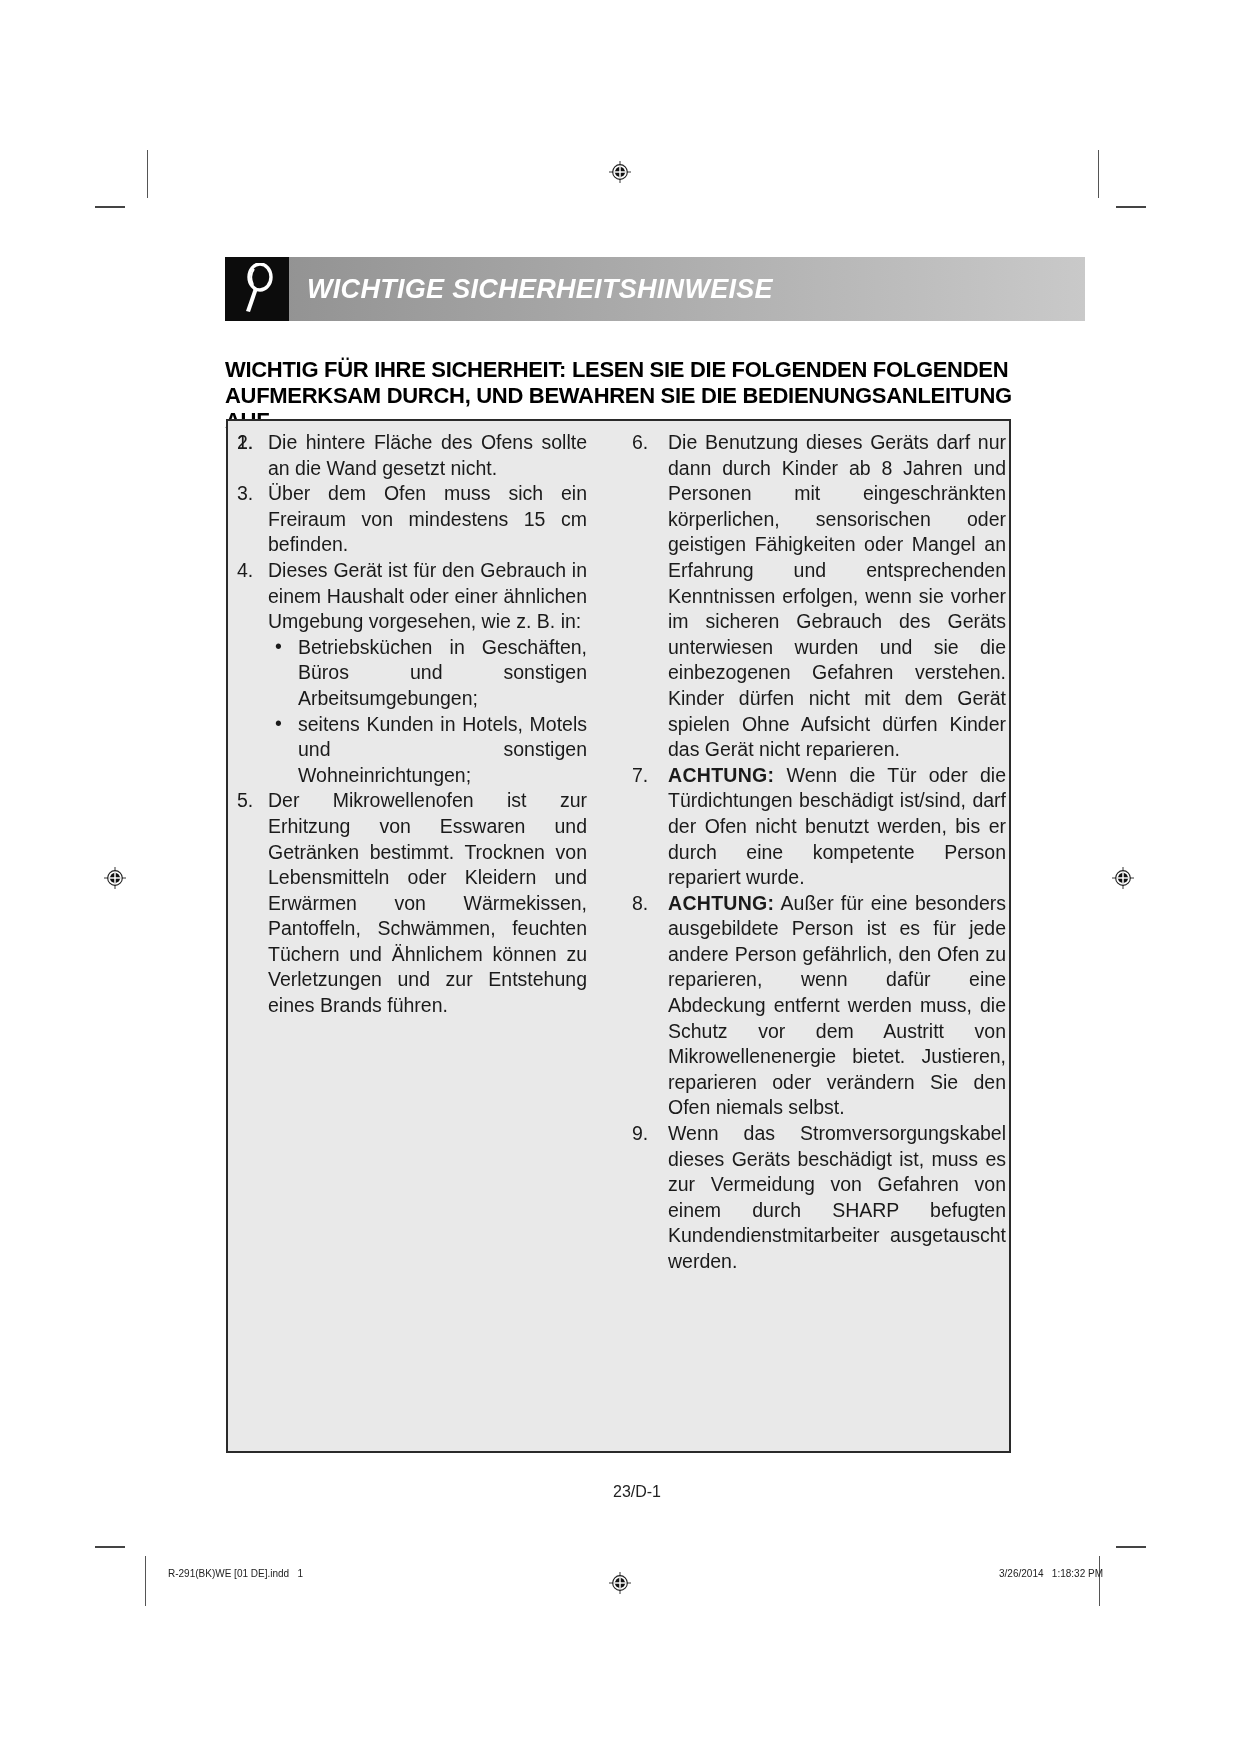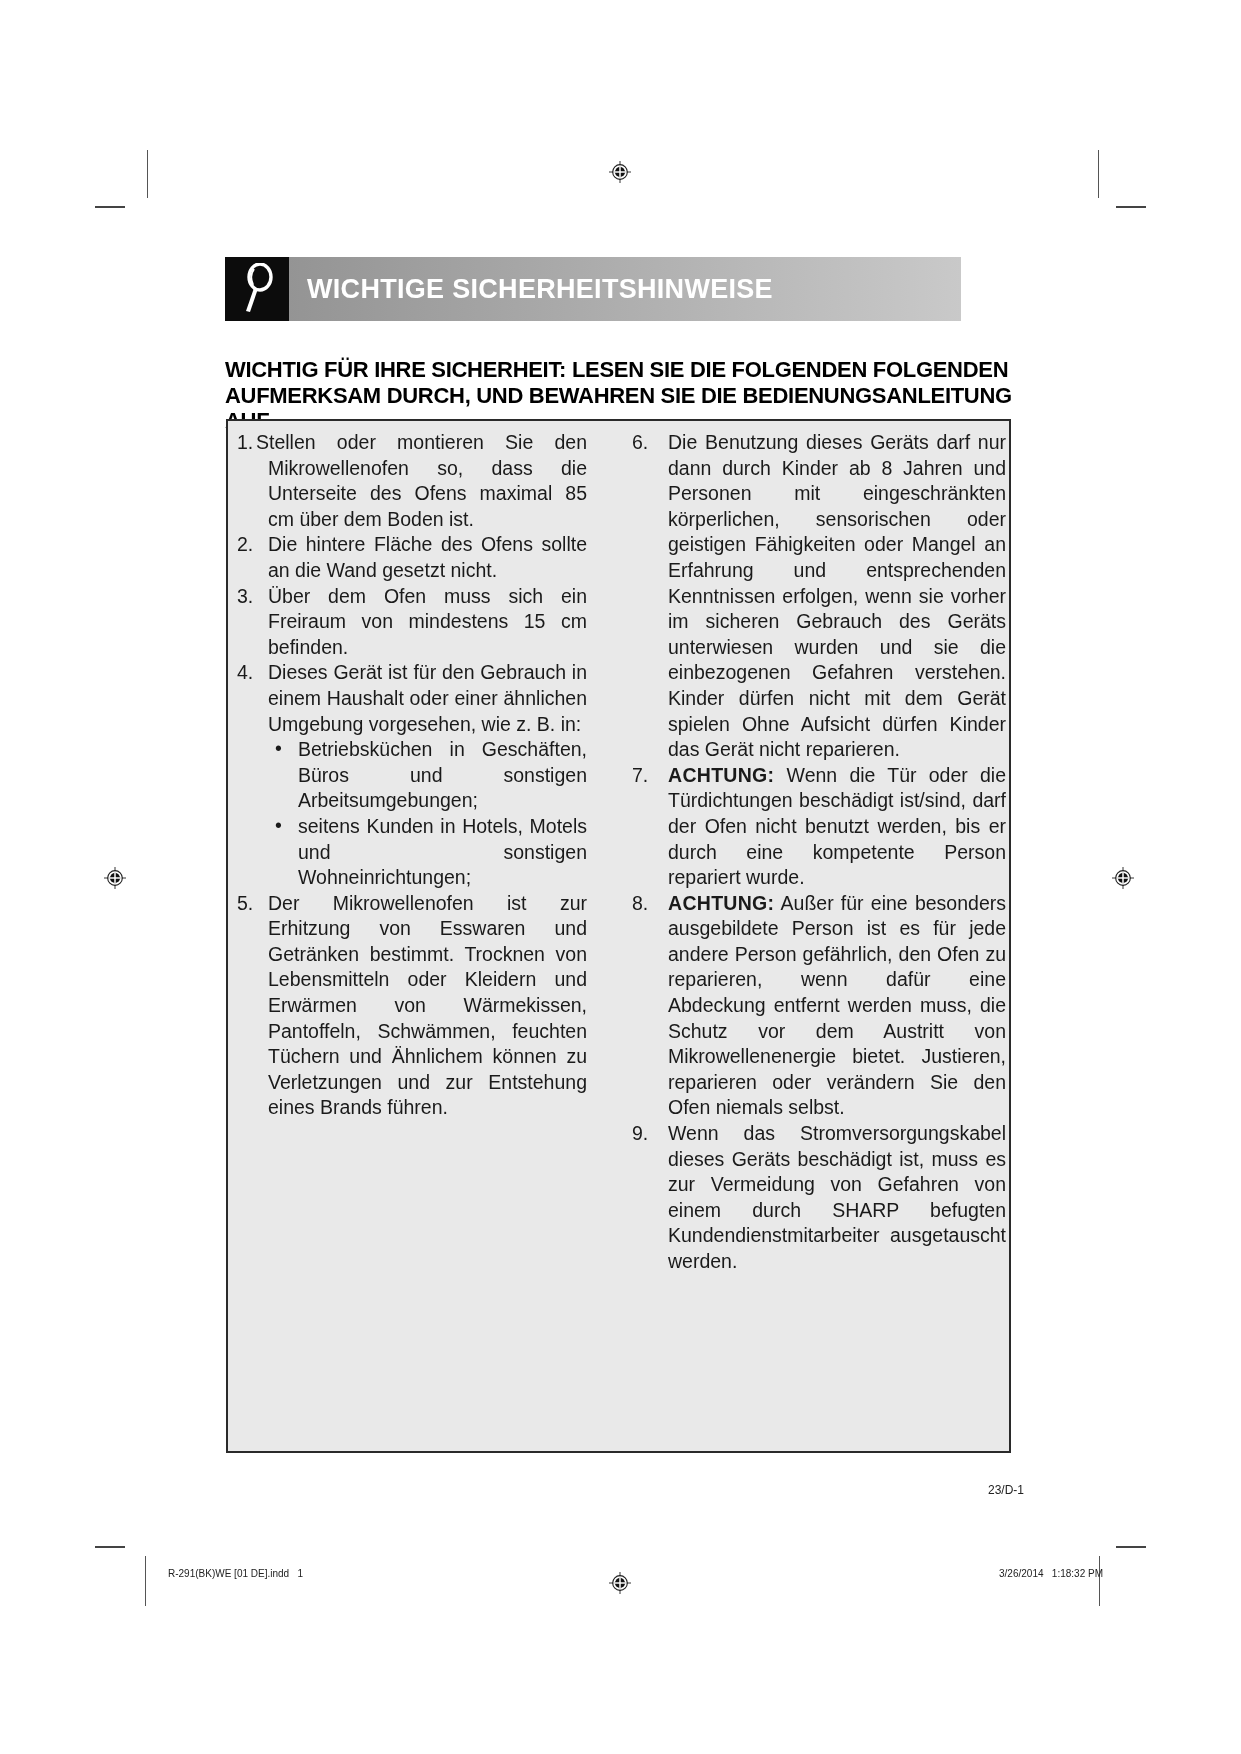--- a/index.html
+++ b/index.html
@@ -10,23 +10,24 @@
     font-family:"Liberation Sans", sans-serif;
     color:#1a1a1a;
     overflow:hidden;
   }
   
   .tick-v{position:absolute;width:1px;background:#555;}
   .dash-h{position:absolute;height:2px;background:#444;}
   .regmark{position:absolute;width:22px;height:22px;}
   
   .banner{
-    position:absolute;left:225px;top:257px;width:736px;height:64px;
+    position:absolute;left:225px;top:257px;width:860px;height:64px;
     display:flex;align-items:flex-start;
     background:linear-gradient(to right,#8f8f8f,#c9c9c9);
+    font-style:italic;
   }
   .icon-box{
     width:64px;min-width:64px;height:64px;background:#0c0c0c;
     display:flex;align-items:center;justify-content:center;
   }
   .banner-title{
     align-self:center;
     margin-left:18px;
     font-size:27px;font-weight:bold;color:#ffffff;
     letter-spacing:0.3px;
@@ -53,22 +54,22 @@
   .col.right{width:374px;min-width:374px;}
   .item{position:relative;padding-left:31px;}
   .col.right .item{padding-left:36px;}
   .item .num{position:absolute;left:0;top:0;}
   .item.cont{padding-left:31px;text-indent:-12px;}
   .item .warn{font-weight:bold;letter-spacing:0.3px;}
   .bullet{position:relative;padding-left:30px;}
   .bullet .dot{position:absolute;left:7px;top:-1px;}
   
   .page-number{
-    position:absolute;left:238px;top:1483px;width:786px;
-    text-align:right;font-size:12px;color:#222;
+    position:absolute;left:244px;top:1483px;width:786px;
+    text-align:center;font-size:16px;color:#222;
   }
   
   .footer-text{position:absolute;top:1568px;font-size:10px;color:#222;white-space:pre;}
   .footer-left{left:168px;}
   .footer-right{right:138px;}
 </style>
 </head>
 <body>
 
 <div class="page">
@@ -116,21 +117,20 @@
   </div>
 
   <div class="notice">
     <div>WICHTIG FÜR IHRE SICHERHEIT: LESEN SIE DIE FOLGENDEN FOLGENDEN</div>
     <div>AUFMERKSAM DURCH, UND BEWAHREN SIE DIE BEDIENUNGSANLEITUNG AUF</div>
   </div>
 
   <div class="instr-box">
     <div class="col left" id="col-left">
         <div class="item"><span class="num">1.</span></div>
-        <div class="item cont"><span>Stellen oder montieren Sie den Mikrowellenofen so, dass die Unterseite des Ofens maximal 85 cm über dem Boden ist.</span></div>
         <div class="item"><span class="num">2.</span><span>Die hintere Fläche des Ofens sollte an die Wand gesetzt nicht.</span></div>
         <div class="item"><span class="num">3.</span><span>Über dem Ofen muss sich ein Freiraum von mindestens 15 cm befinden.</span></div>
         <div class="item"><span class="num">4.</span><span>Dieses Gerät ist für den Gebrauch in einem Haushalt oder einer ähnlichen Umgebung vorgesehen, wie z. B. in:</span><div class="bullet"><span class="dot">•</span><span>Betriebsküchen in Geschäften, Büros und sonstigen Arbeitsumgebungen;</span></div><div class="bullet"><span class="dot">•</span><span>seitens Kunden in Hotels, Motels und sonstigen Wohneinrichtungen;</span></div></div>
         <div class="item"><span class="num">5.</span><span>Der Mikrowellenofen ist zur Erhitzung von Esswaren und Getränken bestimmt. Trocknen von Lebensmitteln oder Kleidern und Erwärmen von Wärmekissen, Pantoffeln, Schwämmen, feuchten Tüchern und Ähnlichem können zu Verletzungen und zur Entstehung eines Brands führen.</span></div>
       </div>
     <div class="col right" id="col-right">
         <div class="item"><span class="num">6.</span><span>Die Benutzung dieses Geräts darf nur dann durch Kinder ab 8 Jahren und Personen mit eingeschränkten körperlichen, sensorischen oder geistigen Fähigkeiten oder Mangel an Erfahrung und entsprechenden Kenntnissen erfolgen, wenn sie vorher im sicheren Gebrauch des Geräts unterwiesen wurden und sie die einbezogenen Gefahren verstehen. Kinder dürfen nicht mit dem Gerät spielen Ohne Aufsicht dürfen Kinder das Gerät nicht reparieren.</span></div>
         <div class="item"><span class="num">7.</span><span><span class="warn">ACHTUNG:</span> Wenn die Tür oder die Türdichtungen beschädigt ist/sind, darf der Ofen nicht benutzt werden, bis er durch eine kompetente Person repariert wurde.</span></div>
         <div class="item"><span class="num">8.</span><span><span class="warn">ACHTUNG:</span> Außer für eine besonders ausgebildete Person ist es für jede andere Person gefährlich, den Ofen zu reparieren, wenn dafür eine Abdeckung entfernt werden muss, die Schutz vor dem Austritt von Mikrowellenenergie bietet. Justieren, reparieren oder verändern Sie den Ofen niemals selbst.</span></div>
         <div class="item"><span class="num">9.</span><span>Wenn das Stromversorgungskabel dieses Geräts beschädigt ist, muss es zur Vermeidung von Gefahren von einem durch SHARP befugten Kundendienstmitarbeiter ausgetauscht werden.</span></div>

